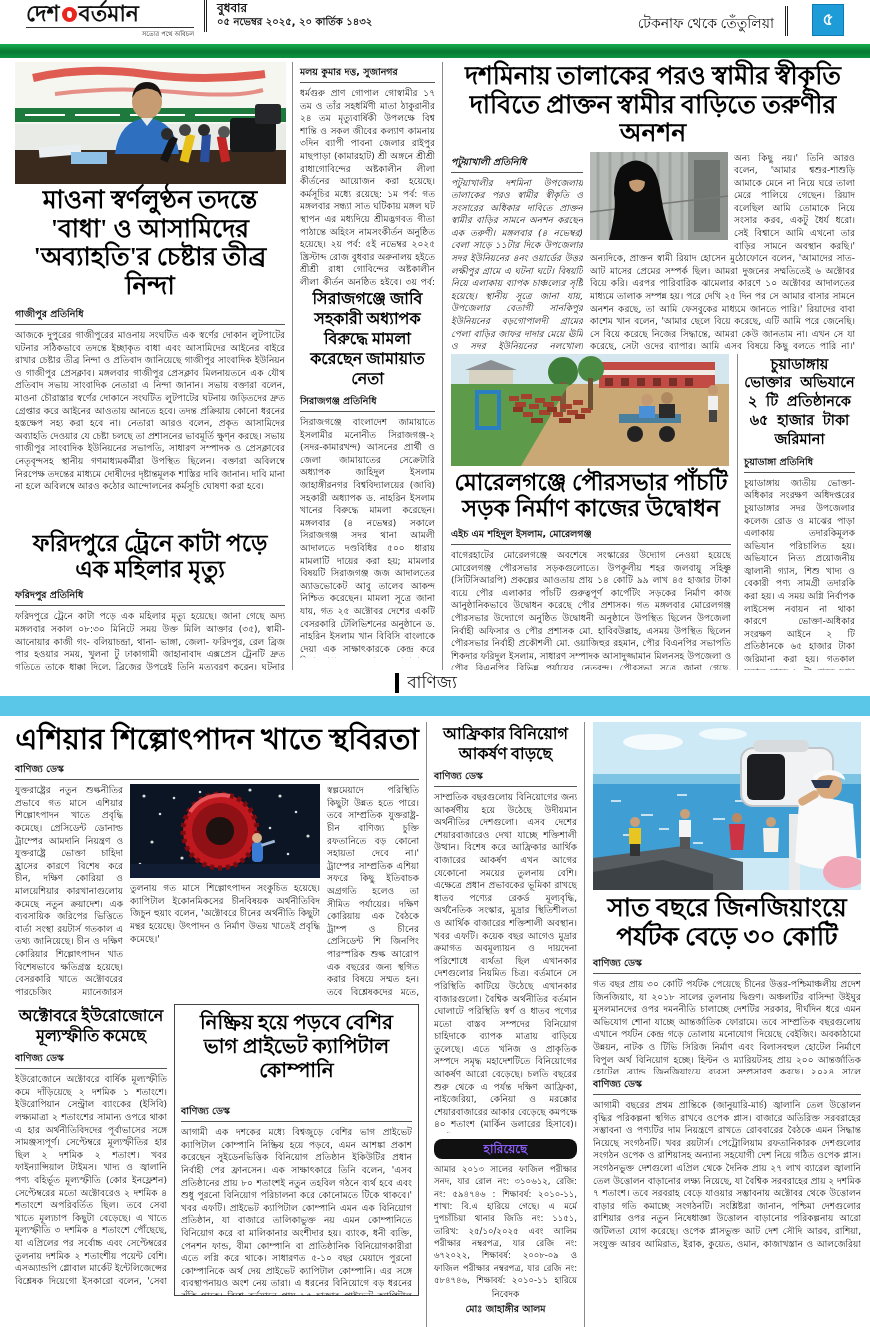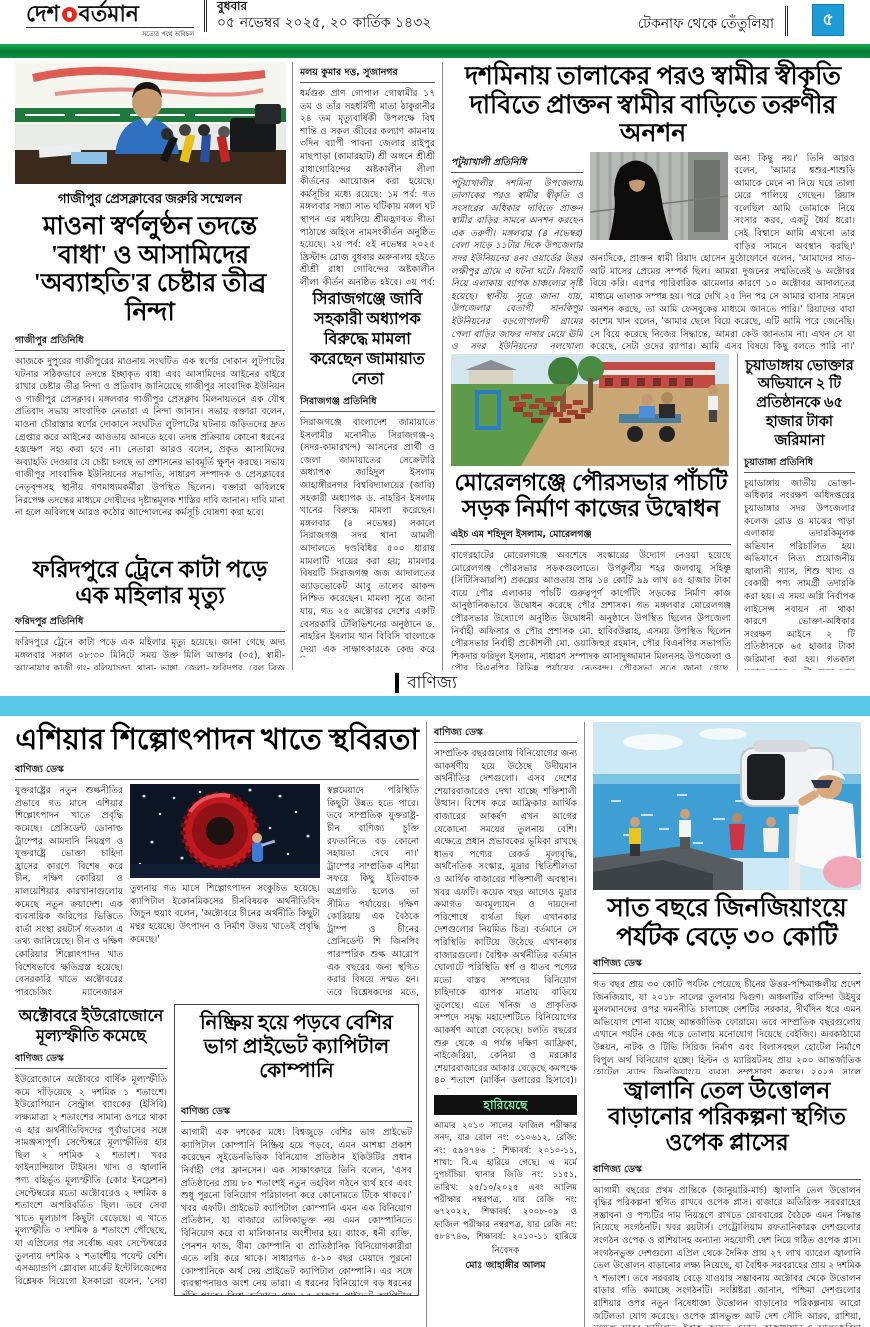--- a/index.html
+++ b/index.html
@@ -13,36 +13,36 @@
   .masthead{height:44px;display:flex;align-items:center;padding:2px 14px 16px 26px;position:relative;}
   .logo-block{width:168px;}
   .logo-daily{font-size:8px;font-weight:700;}
   .logo-main{font-family:"Liberation Serif","DejaVu Serif",serif;font-weight:700;font-size:22px;line-height:1;display:flex;align-items:center;gap:2px;}
   .logo-map{width:15px;height:15px;border-radius:50%;background:#e8251f;display:inline-flex;align-items:center;justify-content:center;}
   .logo-map span{width:5px;height:7px;background:#fff;border-radius:40% 60% 55% 45%;display:block;}
   .logo-tagline{font-size:6.5px;text-align:right;border-top:1px solid #333;margin-top:2px;padding-top:1px;}
   .head-sep{height:34px;border-left:3px double #222;margin:0 10px;}
   .date-block{line-height:1.25;}
   .weekday{font-size:12px;font-weight:700;}
-  .dateline{font-size:14px;}
+  .dateline{font-size:10px;font-weight:bold;}
   .coverage{position:absolute;right:96px;top:12px;font-size:14px;font-family:"Liberation Serif","DejaVu Serif",serif;}
   .head-sep2{position:absolute;right:82px;top:6px;height:30px;border-left:3px double #222;}
   .pagenum{position:absolute;right:26px;top:4px;width:32px;height:32px;background:#1e9cd7;border:1px solid #0e7cb4;
            color:#fff;font-weight:700;font-size:17px;display:flex;align-items:center;justify-content:center;}
   .green-bar{height:14px;background:linear-gradient(180deg,#16ad4f 0%,#077a33 55%,#0c9441 100%);}
   
   .top-section{height:612px;display:flex;padding:4px 15px 0 15px;overflow:hidden;}
   .col-left{width:278px;padding-right:7px;border-right:1px solid #8a8a8a;}
   .col-mid{width:150px;padding:0 7px;border-right:1px solid #8a8a8a;}
   .col-right{flex:1;padding-left:8px;}
   .kicker{font-size:13px;margin-top:5px;}
   .hl-xl{font-size:25px;line-height:1.14;margin:2px 0 4px;}
   .hl-lg{font-size:23px;line-height:1.14;margin:4px 0 2px;}
   .hl-md{font-size:16px;line-height:1.25;margin:2px 0 2px;}
-  .hl-sm{font-size:14.5px;line-height:1.3;margin:2px 0 2px;}
+  .hl-sm{font-size:14.5px;line-height:1.3;margin:2px 0 2px;font-family:Liberation Mono, monospace;}
   .dash-row{display:flex;height:200px;overflow:hidden;margin-top:2px;}
   .dash-c1{width:132px;margin-right:7px;flex:none;font-style:italic;}
   .dash-c2{flex:1;}
   .float-photo{float:left;margin:0 6px 3px 0;}
   .row2{display:flex;height:340px;overflow:hidden;margin-top:2px;}
   .row2-left{width:286px;flex:none;padding-right:6px;}
   .row2-right{flex:1;border-left:1px solid #8a8a8a;padding-left:6px;}
   
   .section-divider{height:26px;display:flex;align-items:center;justify-content:center;padding-right:18px;gap:8px;}
   .section-bar{width:4px;height:20px;background:#000;}
@@ -56,21 +56,21 @@
   .hl-biz{font-size:29px;line-height:1.18;margin-bottom:3px;}
   .asia-row{display:flex;height:214px;overflow:hidden;gap:7px;}
   .asia-c1{width:108px;flex:none;}
   .asia-mid{width:190px;flex:none;}
   .asia-c3{flex:1;}
   .biz-bottom{display:flex;height:292px;overflow:hidden;margin-top:6px;gap:7px;}
   .euro-col{width:152px;flex:none;}
   .pc-box{flex:1;border:1px solid #444;padding:5px 6px;}
   .hl-pc{font-size:20px;line-height:1.2;margin-bottom:19px;}
   .notice{margin-top:6px;}
-  .notice-title{height:20px;background:#111;color:#86efac;font-weight:700;font-size:12px;text-align:center;line-height:20px;margin-bottom:4px;}
+  .notice-title{height:20px;background:#111;color:#8b5cf6;font-weight:700;font-size:12px;text-align:center;line-height:20px;margin-bottom:4px;border-radius:8px;}
   .notice-body{font-size:8.5px;line-height:1.45;text-align:justify;overflow:hidden;height:122px;}
   .notice-signoff{font-size:9px;text-align:center;margin-top:2px;}
   .notice-name{font-size:9.5px;font-weight:700;text-align:center;}
   svg{display:block;}
 </style>
 </head>
 <body>
 
 <header class="masthead">
   <div class="logo-block">
@@ -123,21 +123,20 @@
         <rect x="150" y="74" width="8" height="26" fill="#141414" transform="rotate(24 154 87)"></rect>
         <rect x="168" y="72" width="9" height="28" fill="#e8c218" transform="rotate(14 172 86)"></rect>
         <rect x="186" y="72" width="9" height="28" fill="#2a4f9e" transform="rotate(4 190 86)"></rect>
         <rect x="204" y="74" width="9" height="26" fill="#c22524" transform="rotate(-10 208 87)"></rect>
         <circle cx="152" cy="72" r="6" fill="#2b2b2b"></circle>
         <circle cx="170" cy="68" r="6" fill="#444"></circle>
         <circle cx="189" cy="68" r="6" fill="#2b2b2b"></circle>
         <circle cx="209" cy="70" r="6" fill="#555"></circle>
       </g>
     </svg>
-    <div class="hl kicker">গাজীপুর প্রেসক্লাবের জরুরি সম্মেলন</div>
     <h1 class="hl hl-xl">মাওনা স্বর্ণলুণ্ঠন তদন্তে 'বাধা' ও আসামিদের 'অব্যাহতি'র চেষ্টার তীব্র নিন্দা</h1>
     <div class="byline">গাজীপুর প্রতিনিধি</div>
     <div class="bt" style="height:198px">আজকে দুপুরের গাজীপুরের মাওনায় সংঘটিত এক স্বর্ণের দোকান লুটপাটের ঘটনার সঠিকভাবে তদন্তে ইচ্ছাকৃত বাধা এবং আসামিদের আইনের বাইরে রাখার চেষ্টার তীব্র নিন্দা ও প্রতিবাদ জানিয়েছে গাজীপুর সাংবাদিক ইউনিয়ন ও গাজীপুর প্রেসক্লাব। মঙ্গলবার গাজীপুর প্রেসক্লাব মিলনায়তনে এক যৌথ প্রতিবাদ সভায় সাংবাদিক নেতারা এ নিন্দা জানান। সভায় বক্তারা বলেন, মাওনা চৌরাস্তার স্বর্ণের দোকানে সংঘটিত লুটপাটের ঘটনায় জড়িতদের দ্রুত গ্রেপ্তার করে আইনের আওতায় আনতে হবে। তদন্ত প্রক্রিয়ায় কোনো ধরনের হস্তক্ষেপ সহ্য করা হবে না। নেতারা আরও বলেন, প্রকৃত আসামিদের অব্যাহতি দেওয়ার যে চেষ্টা চলছে তা প্রশাসনের ভাবমূর্তি ক্ষুণ্ন করছে। সভায় গাজীপুর সাংবাদিক ইউনিয়নের সভাপতি, সাধারণ সম্পাদক ও প্রেসক্লাবের নেতৃবৃন্দসহ স্থানীয় গণমাধ্যমকর্মীরা উপস্থিত ছিলেন। বক্তারা অবিলম্বে নিরপেক্ষ তদন্তের মাধ্যমে দোষীদের দৃষ্টান্তমূলক শাস্তির দাবি জানান। দাবি মানা না হলে অবিলম্বে আরও কঠোর আন্দোলনের কর্মসূচি ঘোষণা করা হবে।</div>
     <h2 class="hl hl-lg">ফরিদপুরে ট্রেনে কাটা পড়ে এক মহিলার মৃত্যু</h2>
     <div class="byline">ফরিদপুর প্রতিনিধি</div>
     <div class="bt" style="height:72px">ফরিদপুরে ট্রেনে কাটা পড়ে এক মহিলার মৃত্যু হয়েছে। জানা গেছে অদ্য মঙ্গলবার সকাল ০৮:৩০ মিনিটে সময় উক্ত মিলি আক্তার (৩৫), স্বামী- আনোয়ার কাজী গং- বলিয়াচন্দ্রা, থানা- ভাঙ্গা, জেলা- ফরিদপুর, রেল ব্রিজ পার হওয়ার সময়, খুলনা টু ঢাকাগামী জাহানাবাদ এক্সপ্রেস ট্রেনটি দ্রুত গতিতে তাকে ধাক্কা দিলে, ব্রিজের উপরেই তিনি মৃত্যুবরণ করেন। ঘটনার সংবাদ পেয়ে ভাঙ্গা থানা ও পুলিশ রেলওয়ে পুলিশ ঘটনাস্থলে উপস্থিত হয়ে লাশের সুরতহাল রিপোর্ট প্রস্তুত করেন। এ ব্যাপারে আইনগত ব্যবস্থা প্রক্রিয়াধীন রয়েছে বলে জানা গেছে।</div>
   </div>
 
   <div class="col-mid">
     <div class="byline">মলয় কুমার দত্ত, সুজানগর</div>
@@ -301,20 +300,21 @@
       </div>
       <div class="pc-box">
         <h2 class="hl hl-pc">নিষ্ক্রিয় হয়ে পড়বে বেশির ভাগ প্রাইভেট ক্যাপিটাল কোম্পানি</h2>
         <div class="byline">বাণিজ্য ডেস্ক</div>
         <div class="bt" style="height:196px">আগামী এক দশকের মধ্যে বিশ্বজুড়ে বেশির ভাগ প্রাইভেট ক্যাপিটাল কোম্পানি নিষ্ক্রিয় হয়ে পড়বে, এমন আশঙ্কা প্রকাশ করেছেন সুইডেনভিত্তিক বিনিয়োগ প্রতিষ্ঠান ইকিউটির প্রধান নির্বাহী পের ফ্রানসেন। এক সাক্ষাৎকারে তিনি বলেন, 'এসব প্রতিষ্ঠানের প্রায় ৮০ শতাংশই নতুন তহবিল গঠনে ব্যর্থ হবে এবং শুধু পুরনো বিনিয়োগ পরিচালনা করে কোনোমতে টিকে থাকবে।' খবর এফটি। প্রাইভেট ক্যাপিটাল কোম্পানি এমন এক বিনিয়োগ প্রতিষ্ঠান, যা বাজারে তালিকাভুক্ত নয় এমন কোম্পানিতে বিনিয়োগ করে বা মালিকানার অংশীদার হয়। ব্যাংক, ধনী ব্যক্তি, পেনশন ফান্ড, বীমা কোম্পানি বা প্রাতিষ্ঠানিক বিনিয়োগকারীরা এতে লগ্নি করে থাকে। সাধারণত ৫-১০ বছর মেয়াদে পুরনো কোম্পানিকে অর্থ দেয় প্রাইভেট ক্যাপিটাল কোম্পানি। এর সঙ্গে ব্যবস্থাপনায়ও অংশ নেয় তারা। এ ধরনের বিনিয়োগে বড় ধরনের ঝুঁকি থাকে। বিশ্বে বর্তমানে প্রায় ১৫ হাজার প্রাইভেট ক্যাপিটাল কোম্পানি রয়েছে। এর মধ্যে গত সাত বছরে এক-তৃতীয়াংশ অর্থাৎ পাঁচ হাজার প্রতিষ্ঠান নতুন তহবিল গঠন করতে পেরেছে। আগামী পাঁচ-দশ বছরে এর অর্ধেক কোম্পানিও সফল হবে না বলে আশঙ্কা করা হচ্ছে। ফলে কয়েক হাজার কোম্পানি 'জম্বি ফার্ম' বা নিষ্ক্রিয় বিনিয়োগ প্রতিষ্ঠানে পরিণত হতে পারে। গত কয়েক বছর প্রাইভেট ইকুইটি কোম্পানিগুলো নতুন তহবিল তুলতে হিমশিম খাচ্ছে। তারা পুরনো বিনিয়োগকারীদের মুনাফা দিতে পারছে না। একই সঙ্গে নতুন চুক্তি বা অধিগ্রহণও প্রায় বন্ধ। ফলে অনেক প্রতিষ্ঠান এখন পুরনো তহবিল থেকেই ফি আদায়ের চেষ্টা করছে। এছাড়া কন্টিনিউশন ভেহিকল বা বিদ্যমান সম্পদ নিজেদের কাছে বিভিন্ন মাধ্যমে নতুন ফি তোলার পথ খুঁজছে। ইকিউটির প্রধান বলেন, 'বিদ্যমান তহবিল থেকে জোর করে ফি আদায় বা সুযোগ বুঝে কন্টিনিউশন ভেহিকল গঠন টেকসই ব্যবসায়িক মডেল নয়। এতে লক্ষ পেশাদারদের ধরে রাখা বা আকৃষ্ট করা যায় না। শেষ পর্যন্ত এসব প্রতিষ্ঠান টিকে থাকতে পারবে না।' পের ফ্রানসেনের পূর্বাভাস অনুযায়ী, আগামী তহবিল সংগ্রহ পর্বে বিশ্বজুড়ে ৫০-১০০টি বড় বিনিয়োগ প্রতিষ্ঠান পুরো বাজারের প্রায় ৯০ শতাংশ মূলধন নিয়ন্ত্রণ করবে।</div>
       </div>
     </div>
   </div>
 
   <div class="biz-mid">
+    <h2 class="hl hl-md">আফ্রিকার বিনিয়োগ আকর্ষণ বাড়ছে</h2>
     <div class="byline">বাণিজ্য ডেস্ক</div>
     <div class="bt" style="height:342px">সাম্প্রতিক বছরগুলোয় বিনিয়োগের জন্য আকর্ষণীয় হয়ে উঠেছে উদীয়মান অর্থনীতির দেশগুলো। এসব দেশের শেয়ারবাজারেও দেখা যাচ্ছে শক্তিশালী উত্থান। বিশেষ করে আফ্রিকার আর্থিক বাজারের আকর্ষণ এখন আগের যেকোনো সময়ের তুলনায় বেশি। এক্ষেত্রে প্রধান প্রভাবকের ভূমিকা রাখছে ধাতব পণ্যের রেকর্ড মূল্যবৃদ্ধি, অর্থনৈতিক সংস্কার, মুদ্রার স্থিতিশীলতা ও আর্থিক বাজারের শক্তিশালী অবস্থান। খবর এফটি। কয়েক বছর আগেও মুদ্রার ক্রমাগত অবমূল্যায়ন ও দায়দেনা পরিশোধে ব্যর্থতা ছিল এখানকার দেশগুলোর নিয়মিত চিত্র। বর্তমানে সে পরিস্থিতি কাটিয়ে উঠেছে এখানকার বাজারগুলো। বৈশ্বিক অর্থনীতির বর্তমান ঘোলাটে পরিস্থিতি স্বর্ণ ও ধাতব পণ্যের মতো বাস্তব সম্পদের বিনিয়োগ চাহিদাকে ব্যাপক মাত্রায় বাড়িয়ে তুলেছে। এতে খনিজ ও প্রাকৃতিক সম্পদে সমৃদ্ধ মহাদেশটিতে বিনিয়োগের আকর্ষণ আরো বেড়েছে। চলতি বছরের শুরু থেকে এ পর্যন্ত দক্ষিণ আফ্রিকা, নাইজেরিয়া, কেনিয়া ও মরক্কোর শেয়ারবাজারের আকার বেড়েছে কমপক্ষে ৪০ শতাংশ (মার্কিন ডলারের হিসাবে)। একই সময় ২০১৭ সালের পর সবচেয়ে শক্তিশালী অবস্থায় থাকা এমএসসিআই উদীয়মান বাজার শেয়ারসূচক ৩১ শতাংশ বেড়েছে। চলতি বছর এমএসসিআই সূচকের বাজারমূল্য ৫ ট্রিলিয়ন বা ৫ লাখ কোটি ডলার বেড়ে ২৬ ট্রিলিয়ন ডলারে পৌঁছেছে। এতে চালিকাশক্তি হিসেবে কাজ করেছে এশিয়ার চিপ প্রস্তুতকারক ও প্রযুক্তি কোম্পানিগুলোর শেয়ারমূল্য। বিশেষ করে কৃত্রিম বুদ্ধিমত্তাসংক্রান্ত (এআই) খাতগুলো বাজারের উত্থানে সবচেয়ে বড় ভূমিকা রেখেছে। তবে এতে বাজারে বড় ধরনের বুদ্বুদও তৈরি হয়েছে বলে মনে করছেন বিনিয়োগ বিশ্লেষক ও বিশেষজ্ঞরা। এ অবস্থায় হেজিং বা ঝুঁকি ব্যবস্থাপনার অংশ হিসেবে আফ্রিকার মতো কম পরিচিত বাজারগুলোয় বিনিয়োগ করা উচিত বলে মনে করছেন তাদের অনেকেই। বিশেষ করে ধাতু, ভোগ্যপণ্য ও ব্যাংক খাতের শেয়ারে বিনিয়োগের মাধ্যমে আফ্রিকা থেকে উদীয়মান বাজারের প্রচলিত সুযোগগুলো আরো ভালোভাবে আদায় করে নেয়া সম্ভব বলে অভিমত তাদের। সম্পদ ব্যবস্থাপনা সংস্থা রেডহুইলের ইমার্জিং অ্যান্ড ফ্রন্টিয়ার মার্কেট বিভাগের কো-হেড জেমস জনস্টোন বলেন, 'আফ্রিকার জন্য সত্যিই একটি নতুন সময় এসেছে।'</div>
     <div class="notice">
       <div class="notice-title">হারিয়েছে</div>
       <div class="notice-body">আমার ২০১৩ সালের ফাজিল পরীক্ষার সনদ, যার র‌োল নং: ৩১০৬১২, রেজি: নং: ৫৯৪৭৪৬ : শিক্ষাবর্ষ: ২০১০-১১, শাখা: বি.এ হারিয়ে গেছে। এ মর্মে দুপচাঁচিয়া থানার জিডি নং: ১১৫১, তারিখ: ২৫/১০/২০২৫ এবং আলিম পরীক্ষার নম্বরপত্র, যার রেজি নং: ৬৭২০২২, শিক্ষাবর্ষ: ২০০৮-০৯ ও ফাজিল পরীক্ষার নম্বরপত্র, যার রেজি নং: ৫৮৪৭৪৬, শিক্ষাবর্ষ: ২০১০-১১ হারিয়ে গেছে। এ মর্মে দুপচাঁচিয়া থানার জিডি নং: ১১৫০, তারিখ: ২৫/১০/২০২৫।</div>
       <div class="notice-signoff">নিবেদক</div>
       <div class="notice-name">মোঃ জাহাঙ্গীর আলম</div>
     </div>
   </div>
 
@@ -356,17 +356,16 @@
       <circle cx="236" cy="64" r="13" fill="#d9a97e"></circle>
       <path d="M220 58 a16 10 0 0 1 32 0 l-4 -2 q-12 -6 -24 0 z" fill="#fafafa"></path>
       <path d="M218 58 h22 l-4 8 h-14 z" fill="#2a3550"></path>
       <path d="M206 80 q26 -8 54 2 l4 58 q-31 14 -62 0 z" fill="#fafafa"></path>
       <rect x="204" y="78" width="22" height="8" rx="4" fill="#d9a97e" transform="rotate(-30 204 78)"></rect>
       <ellipse cx="252" cy="150" rx="22" ry="16" fill="#f0a8b8"></ellipse>
     </svg>
     <h1 class="hl hl-xl" style="margin:0 0 2px">সাত বছরে জিনজিয়াংয়ে পর্যটক বেড়ে ৩০ কোটি</h1>
     <div class="byline">বাণিজ্য ডেস্ক</div>
     <div class="bt" style="height:96px">গত বছর প্রায় ৩০ কোটি পর্যটক পেয়েছে চীনের উত্তর-পশ্চিমাঞ্চলীয় প্রদেশ জিনজিয়াং, যা ২০১৮ সালের তুলনায় দ্বিগুণ। অঞ্চলটির বাসিন্দা উইঘুর মুসলমানদের ওপর দমননীতি চালাচ্ছে দেশটির সরকার, দীর্ঘদিন ধরে এমন অভিযোগ শোনা যাচ্ছে আন্তর্জাতিক ফোরামে। তবে সাম্প্রতিক বছরগুলোয় এখানে পর্যটন কেন্দ্র গড়ে তোলায় মনোযোগ দিয়েছে বেইজিং। অবকাঠামো উন্নয়ন, নাটক ও টিভি সিরিজ নির্মাণ এবং বিলাসবহুল হোটেল নির্মাণে বিপুল অর্থ বিনিয়োগ হচ্ছে। হিল্টন ও ম্যারিয়টসহ প্রায় ২০০ আন্তর্জাতিক হোটেল ব্র্যান্ড জিনজিয়াংয়ে ব্যবসা সম্প্রসারণ করছে। ২০২৪ সালে জিনজিয়াংয়ে পর্যটন আয় দাঁড়িয়েছে প্রায় ৩৬ হাজার কোটি ইউয়ান বা ৫ হাজার ১০০ কোটি ডলারের সমতুল্য, যা ২০১৮ সালের তুলনায় প্রায় ৪০ শতাংশ বেশি। শুধু ২০২৪ সালের প্রথমার্ধেই (জানুয়ারি-জুন) অঞ্চলটি পেয়েছে ১৩ কোটি পর্যটক, আয় করেছিল ১৪ হাজার ৩০০ কোটি ইউয়ান। এখানকার পর্যটন খাত নিয়ে উচ্চাভিলাষী পরিকল্পনা রয়েছে চীনের। ২০৩০ সালের মধ্যে বছরে জিনজিয়াংয়ে ৪০ কোটি পর্যটক আকর্ষণ এবং এ বাবদ ১ ট্রিলিয়ন বা ১ লাখ কোটি ইউয়ান আয় হলো নতুন লক্ষ্য। গত বছর মে মাসে জিনজিয়াং ভ্রমণ করেন সিঙ্গাপুরের সাং শেংইয়াও। তিনি বলেন, 'নিউজিল্যান্ড, সুইজারল্যান্ড ও মালয়েশিয়া তিন জায়গা যেন এখানে একসঙ্গে মিশে গেছে।' তবে স্থানীয় উইঘুরদের সঙ্গে সাং শেংইয়াওয়ের যোগাযোগ খুবই সীমিত ছিল। অঞ্চলটি কঠোরভাবে নজরদারির আওতায় রয়েছে বলে জানান তিনি। সব জায়গায় পুলিশ চেকপয়েন্ট ও ক্যামেরা রয়েছে এবং বিদেশীদের নির্দিষ্ট হোটেলেই থাকতে হয়। মানবাধিকার সংস্থাগুলোর অভিযোগ, গত এক দশকে জিনজিয়াংয়ের শত শত গ্রাম থেকে ইসলাম ও উইঘুর ঐতিহ্যের সঙ্গে সম্পর্কিত শব্দ পরিবর্তন করা হচ্ছে। প্রবাসী উইঘুর কর্মী ইরাদে কাশগারি বলেন, 'উইঘুর সংস্কৃতিকে বিকৃত করে পর্যটন পণ্য বানিয়েছে চীন। পর্যটকদের সামনে আমাদের রহস্যময় দৃশ্যশিল্পী হিসেবে উপস্থাপন করছে। অথচ আমরা যারা স্বাধীনভাবে কথা বলি, তারা নিজেদের জন্মভূমিতেই ফিরতে পারি না।'</div>
-    <h2 class="hl hl-lg">জ্বালানি তেল উত্তোলন বাড়ানোর পরিকল্পনা স্থগিত ওপেক প্লাসের</h2>
     <div class="byline">বাণিজ্য ডেস্ক</div>
     <div class="bt" style="height:150px">আগামী বছরের প্রথম প্রান্তিকে (জানুয়ারি-মার্চ) জ্বালানি তেল উত্তোলন বৃদ্ধির পরিকল্পনা স্থগিত রাখবে ওপেক প্লাস। বাজারে অতিরিক্ত সরবরাহের সম্ভাবনা ও পণ্যটির দাম নিয়ন্ত্রণে রাখতে রোববারের বৈঠকে এমন সিদ্ধান্ত নিয়েছে সংগঠনটি। খবর রয়টার্স। পেট্রোলিয়াম রফতানিকারক দেশগুলোর সংগঠন ওপেক ও রাশিয়াসহ অন্যান্য সহযোগী দেশ নিয়ে গঠিত ওপেক প্লাস। সংগঠনভুক্ত দেশগুলো এপ্রিল থেকে দৈনিক প্রায় ২৭ লাখ ব্যারেল জ্বালানি তেল উত্তোলন বাড়ানোর লক্ষ্য নিয়েছে, যা বৈশ্বিক সরবরাহের প্রায় ২ দশমিক ৭ শতাংশ। তবে সরবরাহ বেড়ে যাওয়ার সম্ভাবনায় অক্টোবর থেকে উত্তোলন বাড়ার গতি কমাচ্ছে সংগঠনটি। সংশ্লিষ্টরা জানান, পশ্চিমা দেশগুলোর রাশিয়ার ওপর নতুন নিষেধাজ্ঞা উত্তোলন বাড়ানোর পরিকল্পনায় আরো জটিলতা যোগ করেছে। ওপেক প্লাসভুক্ত আট দেশ সৌদি আরব, রাশিয়া, সংযুক্ত আরব আমিরাত, ইরাক, কুয়েত, ওমান, কাজাখস্তান ও আলজেরিয়া রোববার অনুষ্ঠিত নিয়মিত মাসিক সভায় ডিসেম্বরে দৈনিক ১ লাখ ৩৭ হাজার ব্যারেল উত্তোলন বাড়ানোর সিদ্ধান্ত নিয়েছে। এর আগে অক্টোবর ও নভেম্বরে একই পরিমাণ জ্বালানি তেল উত্তোলন বাড়ানোর সিদ্ধান্ত নিয়েছিল সংগঠনটি। তবে এরপর এক বিবৃতিতে ওপেক প্লাস জানিয়েছে, ডিসেম্বরের পর মৌসুমজনিত কারণে জানুয়ারি, ফেব্রুয়ারি ও মার্চে উত্তোলন বাড়ানোর পদক্ষেপ স্থগিত থাকবে। রাইস্ট্যাড এনার্জির জর্জ লিয়ন বলেন, 'ওপেক প্লাস জ্বালানি তেল উত্তোলন বৃদ্ধির পরিকল্পনায় সাময়িক বিরতির ঘোষণা দিয়েছে। তবে এটি পরিকল্পিত। রাশিয়ার উৎপাদনের ওপর নিষেধাজ্ঞা বাজারে সরবরাহের পূর্বাভাস নিয়ে নতুন অনিশ্চয়তা তৈরি করেছে।' এনার্জি অ্যাসপেক্টসের অমৃতা সেন বলেন, 'জানুয়ারি থেকে মার্চ পর্যন্ত জ্বালানি তেলের চাহিদা কম থাকে।'</div>
   </div>
 </section>
 
 </body></html>

